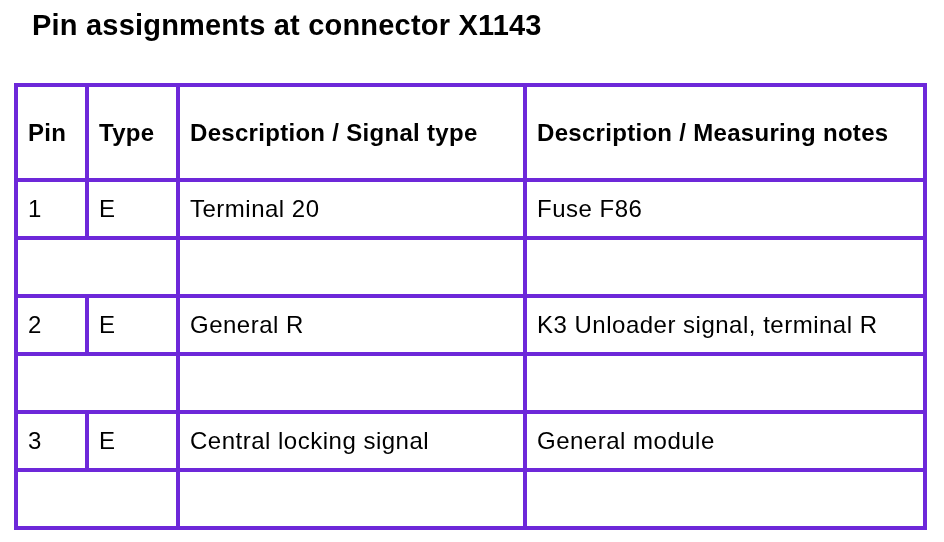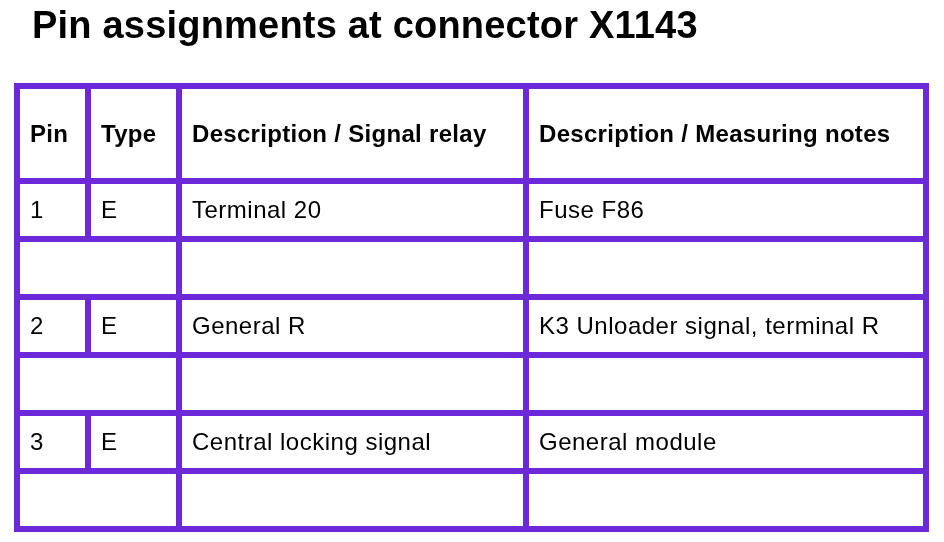--- a/index.html
+++ b/index.html
@@ -14,38 +14,38 @@
   .page {
     position: relative;
     width: 944px;
     height: 542px;
     background: #ffffff;
   }
   .title {
     position: absolute;
     left: 32px;
     top: 8px;
-    font-size: 38px;
+    font-size: 29px;
     font-weight: bold;
     line-height: 34px;
     white-space: nowrap;
     letter-spacing: 0.2px;
   }
   table.pin-table {
     position: absolute;
     left: 14px;
     top: 83px;
     width: 909px;
     border-collapse: collapse;
     table-layout: fixed;
     background: #ffffff;
   }
   table.pin-table td,
   table.pin-table th {
-    border: 6px solid #6d28d9;
+    border: 4px solid #6d28d9;
     font-size: 24px;
     letter-spacing: 0.5px;
     vertical-align: middle;
     text-align: left;
     padding: 2px 8px 2px 10px;
     overflow: hidden;
     white-space: nowrap;
   }
   tr.header-row { height: 95px; }
   tr.data-row, tr.spacer-row { height: 58px; }
@@ -73,21 +73,21 @@
       <col style="width:71px">
       <col style="width:91px">
       <col style="width:347px">
       <col style="width:400px">
     </colgroup>
 
     <tbody>
         <tr class="header-row">
       <th>Pin</th>
       <th>Type</th>
-      <th>Description / Signal relay</th>
+      <th>Description / Signal type</th>
       <th class="center">Description /
 Measuring notes</th>
     </tr>
 
     <tr class="data-row">
       <td>1</td>
       <td>E</td>
       <td>Terminal 20</td>
       <td>Fuse F86</td>
     </tr>

